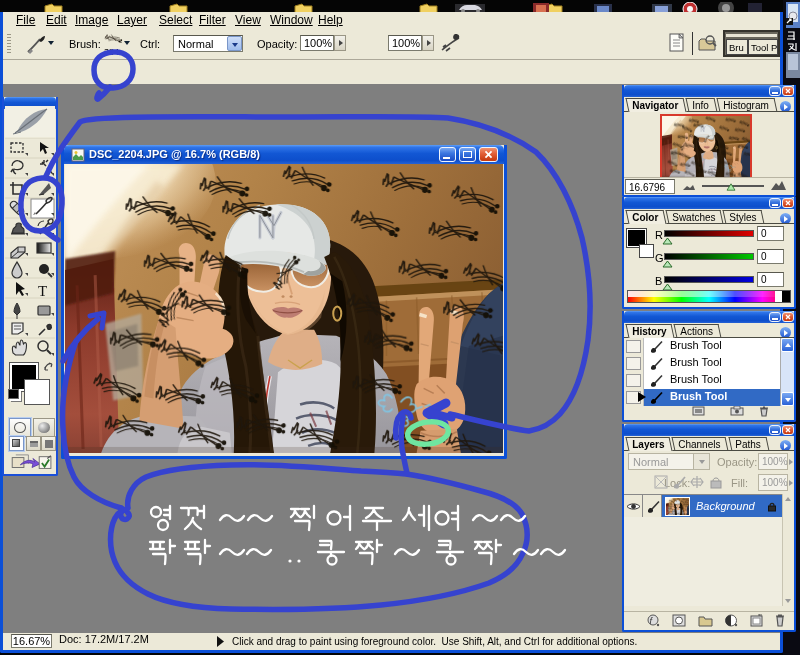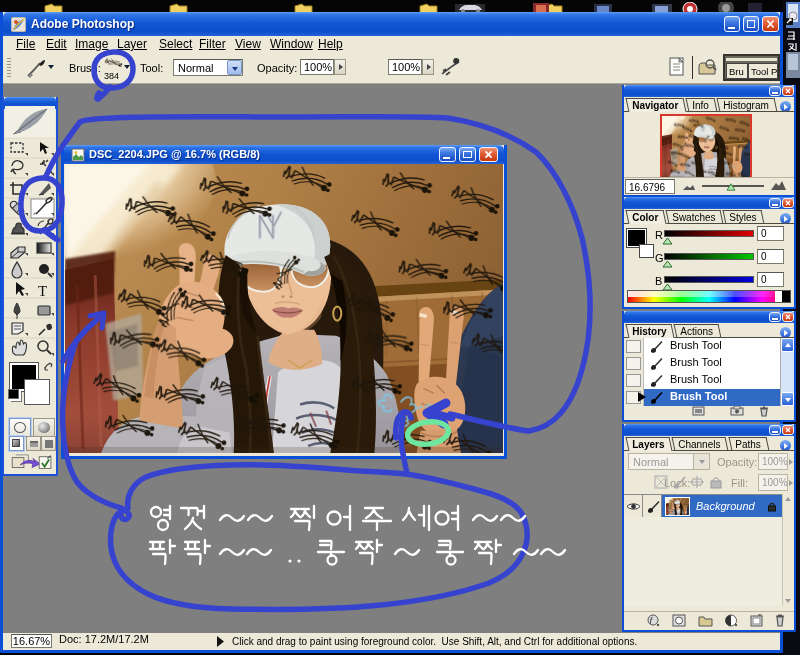--- a/index.html
+++ b/index.html
@@ -281,40 +281,20 @@
       <rect x="652" y="2" width="20" height="10" fill="#303848"></rect>
       <rect x="655" y="4" width="13" height="6" fill="#88a0d8"></rect>
       <circle cx="726" cy="6" r="8" fill="#444"></circle>
       <circle cx="726" cy="6" r="4" fill="#999"></circle>
       <rect x="748" y="1" width="14" height="11" fill="#223"></rect>
     </g>
   </svg>
 </div>
 
 <div id="appwin" class="xpwin">
-  <div class="xptitle">
-    <svg class="abs" style="left:8px;top:5px;" width="15" height="15" viewBox="0 0 15 15">
-        <rect width="15" height="15" rx="2" fill="#e8e4da" stroke="#888"></rect>
-        <path d="M2,12 C5,6 9,3 13,2 C11,7 7,11 3,13 Z" fill="#4a7ec8"></path>
-        <path d="M3,12 C6,8 9,5 13,2" stroke="#f0c030" stroke-width="1.3" fill="none"></path>
-        <circle cx="5" cy="5" r="2" fill="#d85020"></circle>
-      </svg>
-    <span class="abs" style="left:28px;top:5px;color:#fff;font-weight:bold;font-size:12px;text-shadow:1px 1px 1px #0a2a80;">Adobe Photoshop</span>
-    <div class="xpbtn blue" style="left:721px;top:4px;width:16px;height:16px;">
-        <span class="minbar"></span>
-      </div>
-    <div class="xpbtn blue" style="left:740px;top:4px;width:16px;height:16px;">
-        <span class="maxbox"></span>
-      </div>
-    <div class="xpbtn close" style="left:759px;top:4px;width:17px;height:16px;">
-        <svg class="xsvg" viewBox="0 0 17 16">
-          <path d="M5,4 L12,12 M12,4 L5,12" stroke="#fff" stroke-width="2"></path>
-        </svg>
-      </div>
-  </div>
   <div id="menubar" style="position:relative;">
     <span class="abs" style="left:13px;"><u>F</u>ile</span>
     <span class="abs" style="left:43px;"><u>E</u>dit</span>
     <span class="abs" style="left:72px;text-align:right;"><u>I</u>mage</span>
     <span class="abs" style="left:114px;"><u>L</u>ayer</span>
     <span class="abs" style="left:156px;"><u>S</u>elect</span>
     <span class="abs" style="left:196px;">Fil<u>t</u>er</span>
     <span class="abs" style="left:232px;"><u>V</u>iew</span>
     <span class="abs" style="left:267px;"><u>W</u>indow</span>
     <span class="abs" style="left:315px;"><u>H</u>elp</span>
@@ -329,21 +309,21 @@
       <path d="M3,19 l3,-3 l2,2 l-3,3 Z" fill="#888"></path>
     </svg>
     <span class="abs tri-d" style="left:45px;top:12px;"></span>
     <span class="abs" style="left:66px;top:9px;">Brush:</span>
 
     <svg class="abs" style="left:101px;top:3px;" width="21" height="14" viewBox="0 0 48 30">
         <use href="#stamp" transform="translate(14,8) scale(0.8)"></use>
       </svg>
     <span class="abs" style="left:101px;top:18px;font-size:9px;">384</span>
     <span class="abs tri-d" style="left:121px;top:12px;"></span>
-    <span class="abs" style="left:137px;top:9px;">Tool:</span>
+    <span class="abs" style="left:137px;top:9px;">Ctrl:</span>
     <div class="abs sunken" style="left:170px;top:6px;width:70px;height:17px;">
       <span class="abs" style="left:4px;top:2px;">Normal</span>
       <div class="abs" style="right:0;top:0;width:15px;height:15px;background:linear-gradient(180deg,#cfdef8,#9ebcec);border:1px solid #7a96c8;border-radius:2px;">
           <span class="abs tri-d" style="left:4px;top:6px;border-top-color:#1a3a8a;"></span>
         </div>
     </div>
     <span class="abs" style="left:254px;top:9px;">Opacity:</span>
     <div class="abs sunken" style="left:297px;top:6px;width:34px;height:16px;">
         <span class="abs" style="left:3px;top:1px;">100%</span>
       </div>

